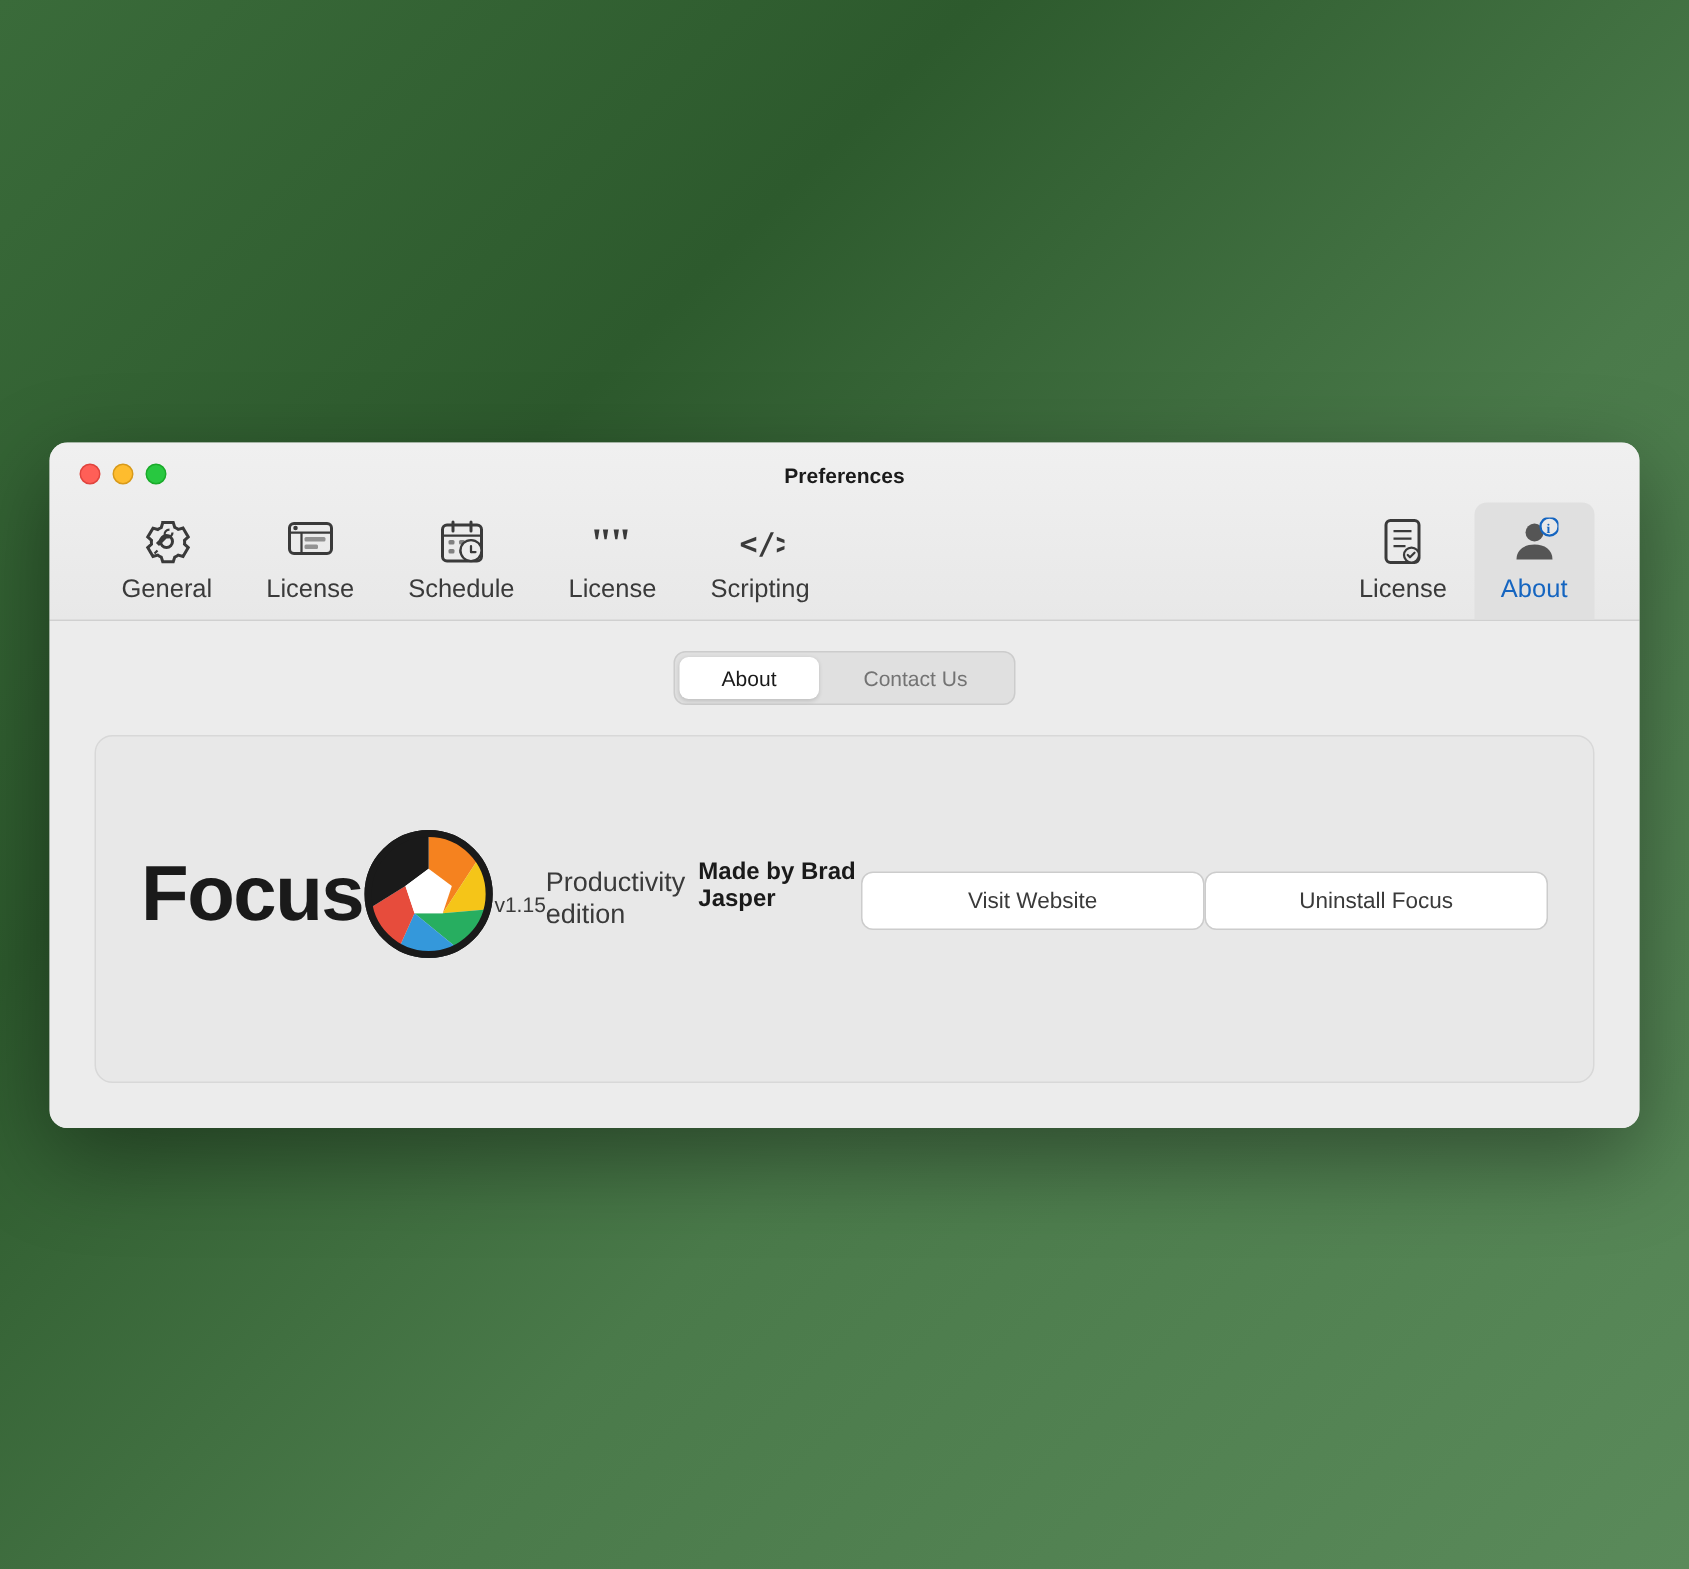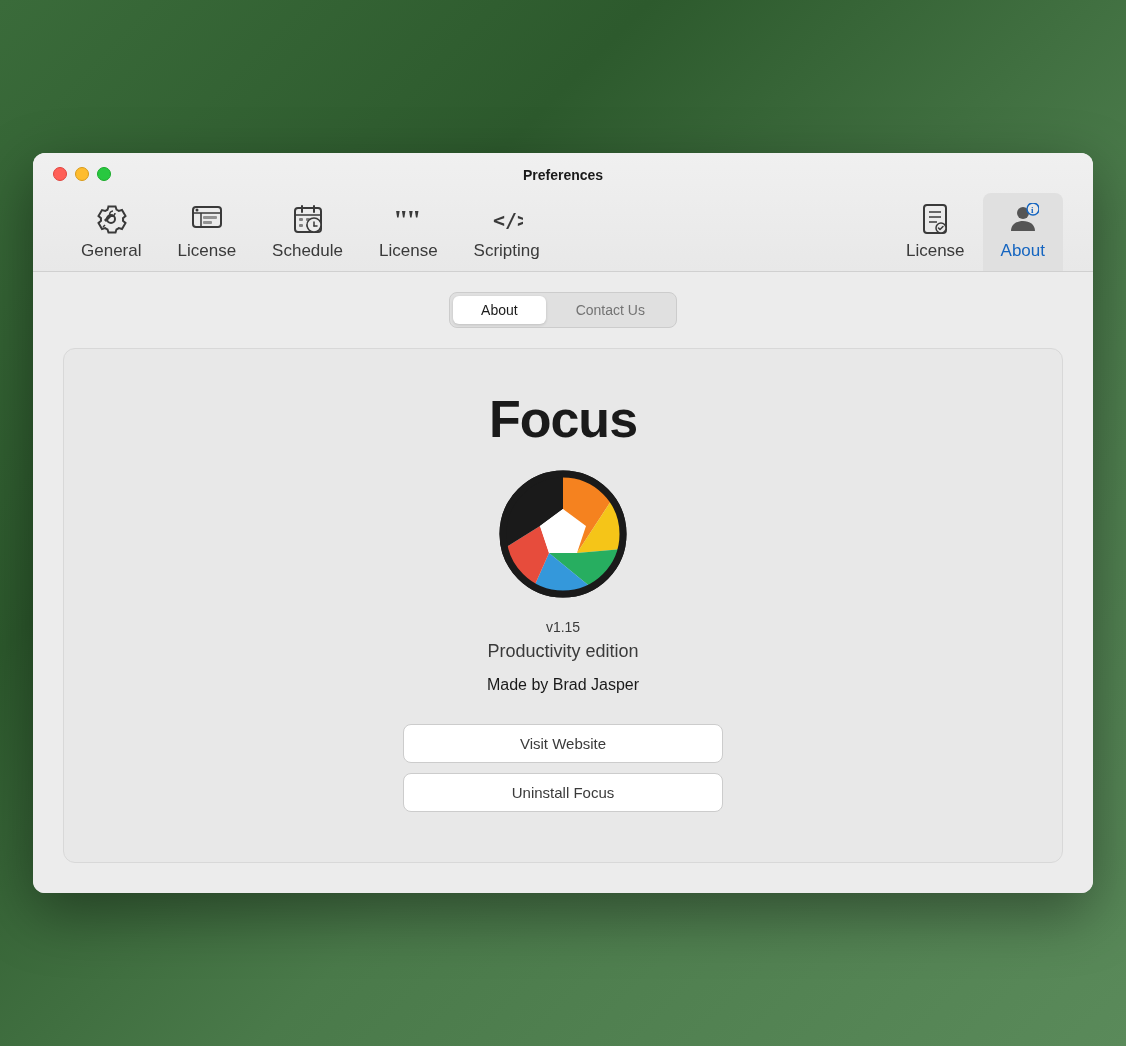--- a/index.html
+++ b/index.html
@@ -151,21 +151,20 @@
       color: #1a1a1a;
       box-shadow: 0 1px 3px rgba(0,0,0,0.15);
     }
 
     
     .content-card {
       background: #e8e8e8;
       border-radius: 12px;
       padding: 40px 30px;
       display: flex;
-      flex-direction: column;
       align-items: center;
       gap: 0;
       border: 1px solid #d8d8d8;
     }
 
     .app-name {
       font-size: 52px;
       font-weight: 800;
       color: #1a1a1a;
       margin-bottom: 20px;
@@ -186,21 +185,21 @@
     }
 
     .edition-text {
       font-size: 18px;
       color: #3a3a3a;
       margin-bottom: 14px;
     }
 
     .author-text {
       font-size: 16px;
-      font-weight: 400;
+      font-weight: 700;
       color: #1a1a1a;
       margin-bottom: 30px;
     }
 
     .action-button {
       width: 320px;
       padding: 10px 20px;
       background: white;
       border: 1px solid #ccc;
       border-radius: 8px;

